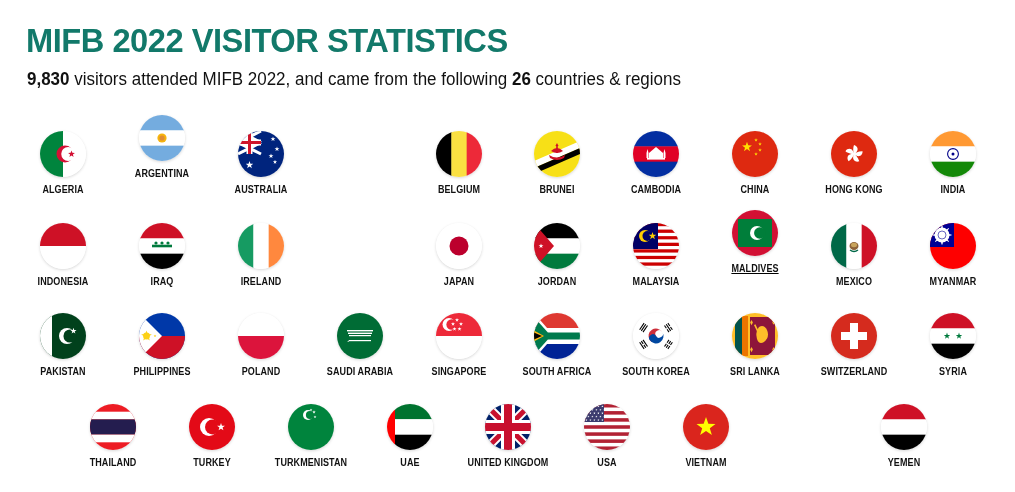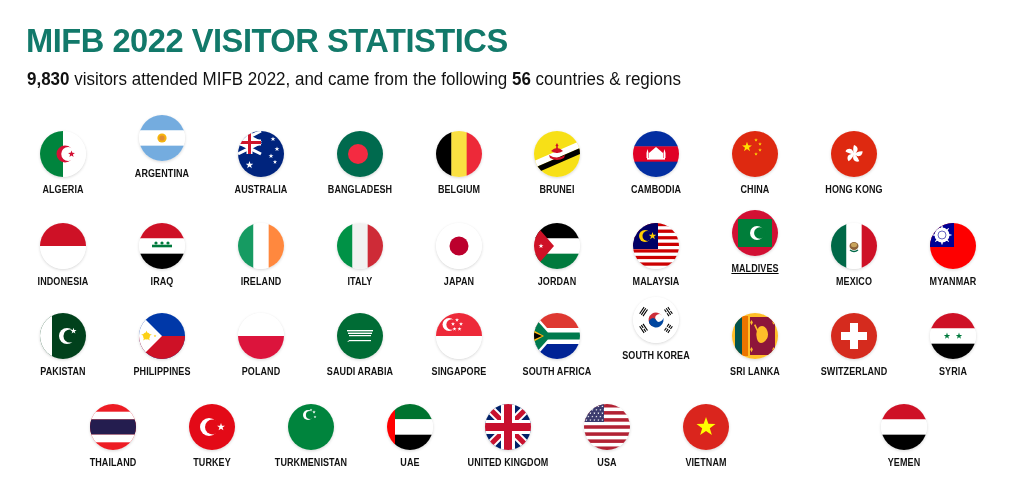--- a/index.html
+++ b/index.html
@@ -52,21 +52,21 @@
     white-space:nowrap;
     transform:scaleX(0.9);
     font-family:"Liberation Sans", sans-serif;
   }
 </style>
 </head>
 <body>
 
 <div id="title">MIFB 2022 VISITOR STATISTICS</div>
 
-<div id="subtitle"><b>9,830</b><span> visitors attended MIFB 2022, and came from the following </span><b>56</b><span> countries &amp; regions</span></div>
+<div id="subtitle"><b>9,830</b><span> visitors attended MIFB 2022, and came from the following </span><b>26</b><span> countries &amp; regions</span></div>
 
 <div class="grid" id="flag-grid">
     <div class="cell" style="left: 63px; top: 131px;">
       <div class="flagwrap">
         <svg viewBox="0 0 46 46" xmlns="http://www.w3.org/2000/svg">
           <rect x="0" y="0" width="23.4" height="46" fill="#00843d"></rect>
           <rect x="23" y="0" width="23.4" height="46" fill="#ffffff"></rect>
           <circle cx="25" cy="23" r="8.5" fill="#d21034"></circle>
           <circle cx="28.2" cy="23" r="6.97" fill="#ffffff"></circle>
           <path d="M31.5,19.4L32.34641076330116,21.835015528100076L34.923803458662555,21.88753882025019L32.86952138346502,23.444984471899925L33.616026908252906,25.912461179749812L31.5,24.44L29.383973091747098,25.912461179749812L30.13047861653498,23.444984471899925L28.076196541337445,21.88753882025019L30.65358923669884,21.835015528100076Z" fill="#d21034"></path>
@@ -96,29 +96,20 @@
             <path d="M11.5,0 V23 M0,11.5 H23" stroke="#cf142b" stroke-width="3"></path>
           </g>
           <path d="M11.5,30L12.440456403667957,32.70557280900008L15.304226065180615,32.763932022500214L13.021690426072245,34.494427190999915L13.851141009169893,37.236067977499786L11.5,35.6L9.148858990830108,37.236067977499786L9.978309573927755,34.494427190999915L7.695773934819385,32.76393202250021L10.559543596332043,32.70557280900008Z" fill="#fff"></path>
           <path d="M35,5.4L35.61129666238417,7.158622325850055L37.4727469423674,7.196555814625137L35.98909877694696,8.321377674149945L36.52824165596043,10.103444185374864L35,9.04L33.47175834403957,10.103444185374864L34.01090122305304,8.321377674149945L32.5272530576326,7.196555814625135L34.38870333761583,7.158622325850055Z" fill="#fff"></path>
           <path d="M39,15.4L39.61129666238417,17.158622325850054L41.4727469423674,17.196555814625135L39.98909877694696,18.321377674149947L40.52824165596043,20.10344418537486L39,19.04L37.47175834403957,20.10344418537486L38.01090122305304,18.321377674149947L36.5272530576326,17.196555814625135L38.38870333761583,17.158622325850054Z" fill="#fff"></path>
           <path d="M33,22.4L33.61129666238417,24.158622325850054L35.4727469423674,24.196555814625135L33.98909877694696,25.321377674149947L34.52824165596043,27.10344418537486L33,26.04L31.47175834403957,27.10344418537486L32.01090122305304,25.321377674149947L30.5272530576326,24.196555814625135L32.38870333761583,24.158622325850054Z" fill="#fff"></path>
           <path d="M37,28.8L37.517251022017376,30.288065044950045L39.09232433584934,30.320162612375114L37.83692973433973,31.271934955049954L38.29312755504344,32.77983738762489L37,31.88L35.70687244495656,32.77983738762489L36.16307026566027,31.271934955049954L34.90767566415066,30.320162612375114L36.482748977982624,30.288065044950045Z" fill="#fff"></path>
         </svg>
       </div>
       <div class="clabel">AUSTRALIA</div>
-    </div>
-    <div class="cell" style="left: 360px; top: 131px;">
-      <div class="flagwrap">
-        <svg viewBox="0 0 46 46" xmlns="http://www.w3.org/2000/svg">
-          <rect width="46" height="46" fill="#006a4e"></rect>
-          <circle cx="21" cy="23" r="10" fill="#f42a41"></circle>
-        </svg>
-      </div>
-      <div class="clabel">BANGLADESH</div>
     </div>
     <div class="cell" style="left: 459px; top: 131px;">
       <div class="flagwrap">
         <svg viewBox="0 0 46 46" xmlns="http://www.w3.org/2000/svg">
           <rect x="0" y="0" width="15.733333333333334" height="46" fill="#000000"></rect>
           <rect x="15.333333333333334" y="0" width="15.733333333333334" height="46" fill="#fae042"></rect>
           <rect x="30.666666666666668" y="0" width="15.733333333333334" height="46" fill="#ed2939"></rect>
         </svg>
       </div>
       <div class="clabel">BELGIUM</div>
@@ -188,20 +179,32 @@
               <path d="M0,-9 C3.5,-8 5,-4.5 2.2,-1.6 C1,-0.4 0.5,0.5 0,1.5 C-0.4,-1 -1.5,-5 0,-9 Z"></path>
             </g>
             <g transform="rotate(288)">
               <path d="M0,-9 C3.5,-8 5,-4.5 2.2,-1.6 C1,-0.4 0.5,0.5 0,1.5 C-0.4,-1 -1.5,-5 0,-9 Z"></path>
             </g>
           </g>
         </svg>
       </div>
       <div class="clabel">HONG KONG</div>
     </div>
+    <div class="cell" style="left: 953px; top: 131px;">
+      <div class="flagwrap">
+        <svg viewBox="0 0 46 46" xmlns="http://www.w3.org/2000/svg">
+          <rect x="0" y="0" width="46" height="15.733333333333334" fill="#ff9933"></rect>
+          <rect x="0" y="15.333333333333334" width="46" height="15.733333333333334" fill="#ffffff"></rect>
+          <rect x="0" y="30.666666666666668" width="46" height="15.733333333333334" fill="#138808"></rect>
+          <circle cx="23" cy="23" r="5.4" fill="none" stroke="#000088" stroke-width="1.1"></circle>
+          <circle cx="23" cy="23" r="1.5" fill="#000088"></circle>
+        </svg>
+      </div>
+      <div class="clabel">INDIA</div>
+    </div>
     <div class="cell" style="left: 63px; top: 223px;">
       <div class="flagwrap">
         <svg viewBox="0 0 46 46" xmlns="http://www.w3.org/2000/svg">
           <rect x="0" y="0" width="46" height="23.4" fill="#ce1126"></rect>
           <rect x="0" y="23" width="46" height="23.4" fill="#ffffff"></rect>
         </svg>
       </div>
       <div class="clabel">INDONESIA</div>
     </div>
     <div class="cell" style="left: 162px; top: 223px;">
@@ -222,30 +225,20 @@
     </div>
     <div class="cell" style="left: 261px; top: 223px;">
       <div class="flagwrap">
         <svg viewBox="0 0 46 46" xmlns="http://www.w3.org/2000/svg">
           <rect x="0" y="0" width="15.733333333333334" height="46" fill="#169b62"></rect>
           <rect x="15.333333333333334" y="0" width="15.733333333333334" height="46" fill="#ffffff"></rect>
           <rect x="30.666666666666668" y="0" width="15.733333333333334" height="46" fill="#ff883e"></rect>
         </svg>
       </div>
       <div class="clabel">IRELAND</div>
-    </div>
-    <div class="cell" style="left: 360px; top: 223px;">
-      <div class="flagwrap">
-        <svg viewBox="0 0 46 46" xmlns="http://www.w3.org/2000/svg">
-          <rect x="0" y="0" width="15.733333333333334" height="46" fill="#009246"></rect>
-          <rect x="15.333333333333334" y="0" width="15.733333333333334" height="46" fill="#f1f2f1"></rect>
-          <rect x="30.666666666666668" y="0" width="15.733333333333334" height="46" fill="#ce2b37"></rect>
-        </svg>
-      </div>
-      <div class="clabel">ITALY</div>
     </div>
     <div class="cell" style="left: 459px; top: 223px;">
       <div class="flagwrap">
         <svg viewBox="0 0 46 46" xmlns="http://www.w3.org/2000/svg">
           <rect width="46" height="46" fill="#ffffff"></rect>
           <circle cx="23" cy="23" r="9.5" fill="#bc002d"></circle>
         </svg>
       </div>
       <div class="clabel">JAPAN</div>
     </div>
@@ -403,21 +396,21 @@
           <path d="M0,0 L20,23 L0,46 Z" fill="#ffffff"></path>
           <path d="M0,4 L17,23 L0,42 Z" fill="#007a4d"></path>
           <path d="M0,15 H46 V31 H0 Z" fill="none"></path>
           <path d="M0,17.5 L10,23 L0,28.5 Z" fill="#ffb612"></path>
           <path d="M0,19.5 L8,23 L0,26.5 Z" fill="#000000"></path>
           <path d="M14,19.5 H46 V26.5 H14 Z" fill="#007a4d"></path>
         </svg>
       </div>
       <div class="clabel">SOUTH AFRICA</div>
     </div>
-    <div class="cell" style="left: 656px; top: 297px;">
+    <div class="cell" style="left: 656px; top: 313px;">
       <div class="flagwrap">
         <svg viewBox="0 0 46 46" xmlns="http://www.w3.org/2000/svg">
           <rect width="46" height="46" fill="#ffffff"></rect>
           <g transform="translate(23,23) rotate(-33)">
             <path d="M-7.5,0 A7.5,7.5 0 0 1 7.5,0 A3.75,3.75 0 0 0 0,0 A3.75,3.75 0 0 1 -7.5,0 Z" fill="#cd2e3a"></path>
             <path d="M-7.5,0 A3.75,3.75 0 0 1 0,0 A3.75,3.75 0 0 0 7.5,0 A7.5,7.5 0 0 1 -7.5,0 Z" fill="#0047a0"></path>
           </g>
           <g fill="#000" transform="translate(23,23)">
             <g transform="rotate(-56) translate(0,-15)">
               <rect x="-4" y="-2.6" width="8" height="1.1"></rect>

